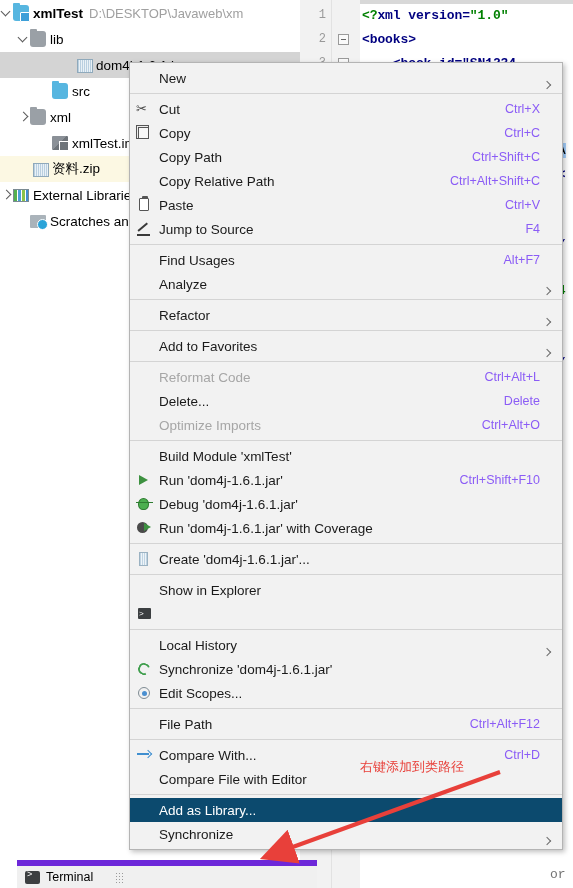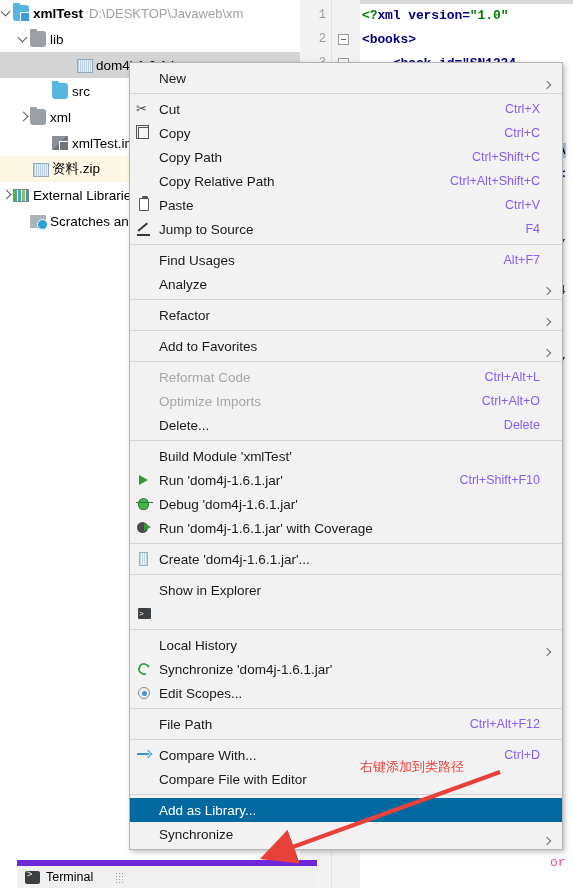--- a/index.html
+++ b/index.html
@@ -44,21 +44,21 @@
   }
   .codeline {
     position: absolute; left: 62px; white-space: pre;
     font-size: 13px; font-family: "Liberation Mono", monospace;
     letter-spacing: -0.1px;
   }
   .tk-pi  { color: #008000; font-weight: bold; }
   .tk-tag { color: #000080; font-weight: bold; }
   .tk-atr { color: #000080; font-weight: bold; }
   .tk-val { color: #008000; font-weight: bold; }
-  .tk-txt { color: #ec4899; }
+  .tk-txt { color: #737373; margin-top: 12px; }
   .sel-bg { background: #a6d2ff; }
 
   
   .tree {
     position: absolute; left: 0; top: 0; width: 300px; height: 860px;
     background: #ffffff; overflow: hidden;
   }
   .trow {
     position: absolute; left: 0; width: 300px; height: 26px;
     display: flex; align-items: center; font-size: 13px; color: #000;
@@ -146,21 +146,21 @@
     background: #f2f2f2; border: 1px solid #b4b4b4;
     box-shadow: 2px 2px 5px rgba(0,0,0,0.25);
     padding: 3px 0; z-index: 50;
   }
   .mi {
     position: relative; display: flex; align-items: center;
     height: 24px; padding: 0 10px 0 0; font-size: 13.5px; color: #1a1a1a;
     white-space: nowrap;
   }
   .mi.disabled { color: #a6a6a6; }
-  .mi.hl { background: #0369a1; color: #ffffff; }
+  .mi.hl { background: #0c4a6e; color: #ffffff; }
   .mi-icon {
     width: 20px; flex: 0 0 20px; margin-left: 4px; position: relative;
     height: 16px;
   }
   .mi-label { flex: 1 1 auto; padding-left: 5px; }
   .mi-acc { color: #8b5cf6; font-size: 12.5px; padding-left: 14px; }
   .mi-sub {
     width: 12px; flex: 0 0 12px; position: relative;
   }
   .mi-sub:before {
@@ -441,30 +441,30 @@
           <span class="mi-label">Add to Favorites</span>
           <span class="mi-sub" style=""></span>
         </div>
         <div class="msep"></div>
         <div class="mi disabled">
           <span class="mi-icon"></span>
           <span class="mi-label">Reformat Code</span>
           <span class="mi-acc">Ctrl+Alt+L</span>
           <span class="" style="width: 12px; flex: 0 0 12px;"></span>
         </div>
+        <div class="mi">
+          <span class="mi-icon"></span>
+          <span class="mi-label">Delete...</span>
+          <span class="mi-acc">Delete</span>
+          <span class="" style="width: 12px; flex: 0 0 12px;"></span>
+        </div>
         <div class="mi disabled">
           <span class="mi-icon"></span>
           <span class="mi-label">Optimize Imports</span>
           <span class="mi-acc">Ctrl+Alt+O</span>
-          <span class="" style="width: 12px; flex: 0 0 12px;"></span>
-        </div>
-        <div class="mi">
-          <span class="mi-icon"></span>
-          <span class="mi-label">Delete...</span>
-          <span class="mi-acc">Delete</span>
           <span class="" style="width: 12px; flex: 0 0 12px;"></span>
         </div>
         <div class="msep"></div>
         <div class="mi">
           <span class="mi-icon"></span>
           <span class="mi-label">Build Module 'xmlTest'</span>
           <span class="" style="width: 12px; flex: 0 0 12px;"></span>
         </div>
         <div class="mi">
           <span class="mi-icon">

